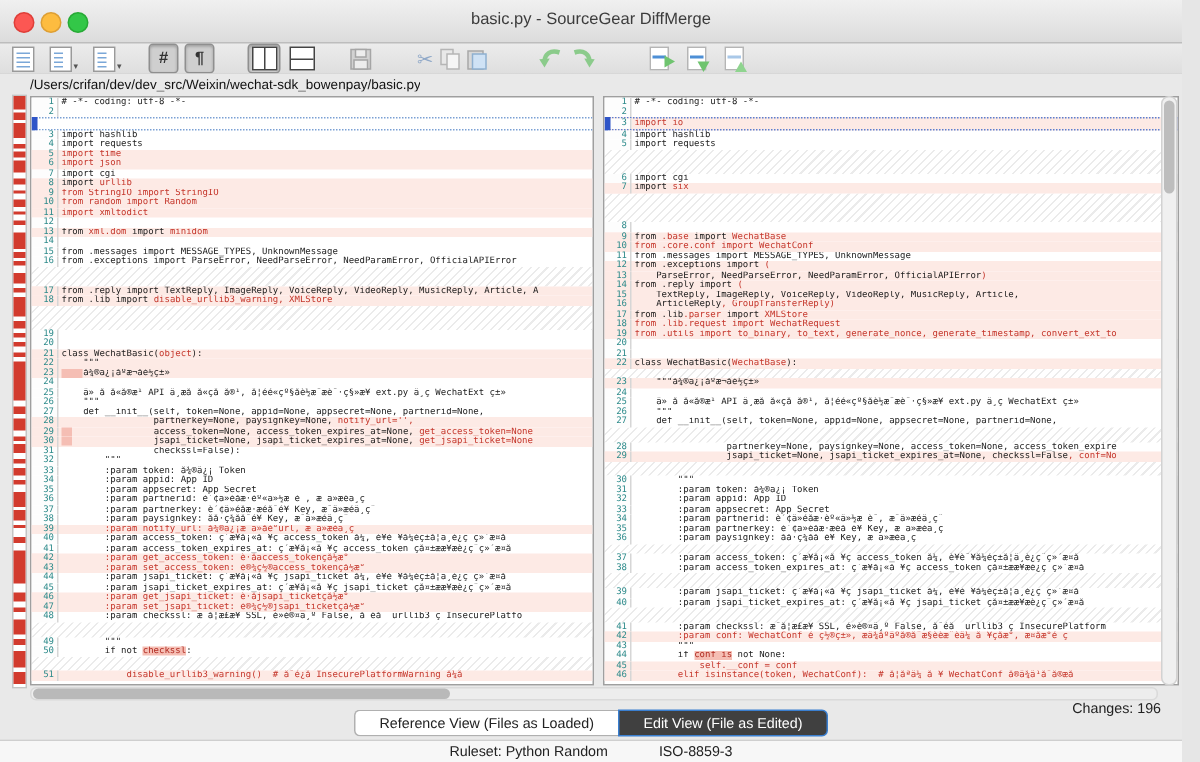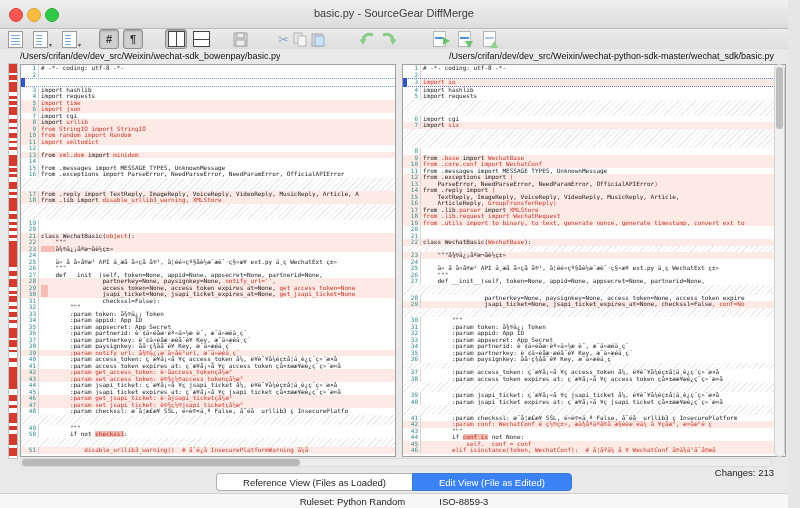--- a/index.html
+++ b/index.html
@@ -96,23 +96,23 @@
   .hscroll{position:absolute;left:20px;right:16px;top:409px;height:7px;
     background:#ededed;border-radius:4px;border:1px solid #dadada;}
   .hthumb{position:absolute;left:1px;top:0;bottom:0;width:278px;
     background:#b9b9b9;border-radius:4px;}
 
   .changes{position:absolute;right:14px;top:418px;font-size:9.5px;color:#222;}
 
   .segment{position:absolute;left:0;right:0;top:424px;display:flex;
     justify-content:center;}
   .segbtn{font-size:9.5px;height:16px;display:flex;align-items:center;
-    padding:0 26px;border:1px solid #b0b0b0;background:#fff;color:#222;}
+    padding:0 16px;border:1px solid #b0b0b0;background:#fff;color:#222;}
   .segbtn.first{border-radius:4px 0 0 4px;border-right:none;}
-  .segbtn.active{background:#3b82f6;border-color:#3a7fd0;color:#fff;
+  .segbtn.active{background:#404040;border-color:#3a7fd0;color:#fff;
     border-radius:0 4px 4px 0;}
 
   .statusbar{position:absolute;left:0;right:0;bottom:0;height:14px;
     background:#f7f7f7;border-top:1px solid #cfcfcf;display:flex;
     justify-content:center;align-items:center;gap:34px;font-size:9.5px;color:#222;}
 </style>
 </head>
 <body>
 
 <div class="window">
@@ -227,21 +227,20 @@
         <span class="applydoc dim">
           <b></b>
           <span class="arr up"></span>
         </span>
       </span>
   </div>
 
   <div class="content">
     <div class="paths">
       <span class="p">/Users/crifan/dev/dev_src/Weixin/wechat-sdk_bowenpay/basic.py</span>
-      <span class="p">/Users/crifan/dev/dev_src/Weixin/wechat-python-sdk-master/wechat_sdk/basic.py</span>
     </div>
 
     <div class="map" id="map">
         <div class="mk" style="top: 0%; height: 2.2%;"></div>
         <div class="mk" style="top: 2.8%; height: 1.2%;"></div>
         <div class="mk" style="top: 4.5%; height: 2.5%;"></div>
         <div class="mk" style="top: 8%; height: 1%;"></div>
         <div class="mk" style="top: 9.5%; height: 0.8%;"></div>
         <div class="mk" style="top: 11%; height: 2%;"></div>
         <div class="mk" style="top: 14%; height: 1%;"></div>
@@ -687,21 +686,21 @@
       </div>
 
     <div class="vscroll">
       <div class="vthumb"></div>
     </div>
 
     <div class="hscroll">
       <div class="hthumb"></div>
     </div>
 
-    <div class="changes">Changes: 213</div>
+    <div class="changes">Changes: 196</div>
 
     <div class="segment">
       <span class="segbtn first">Reference View (Files as Loaded)</span>
       <span class="segbtn active">Edit View (File as Edited)</span>
     </div>
   </div>
 
   <div class="statusbar">
     <span>Ruleset: Python Random</span>
     <span>ISO-8859-3</span>

